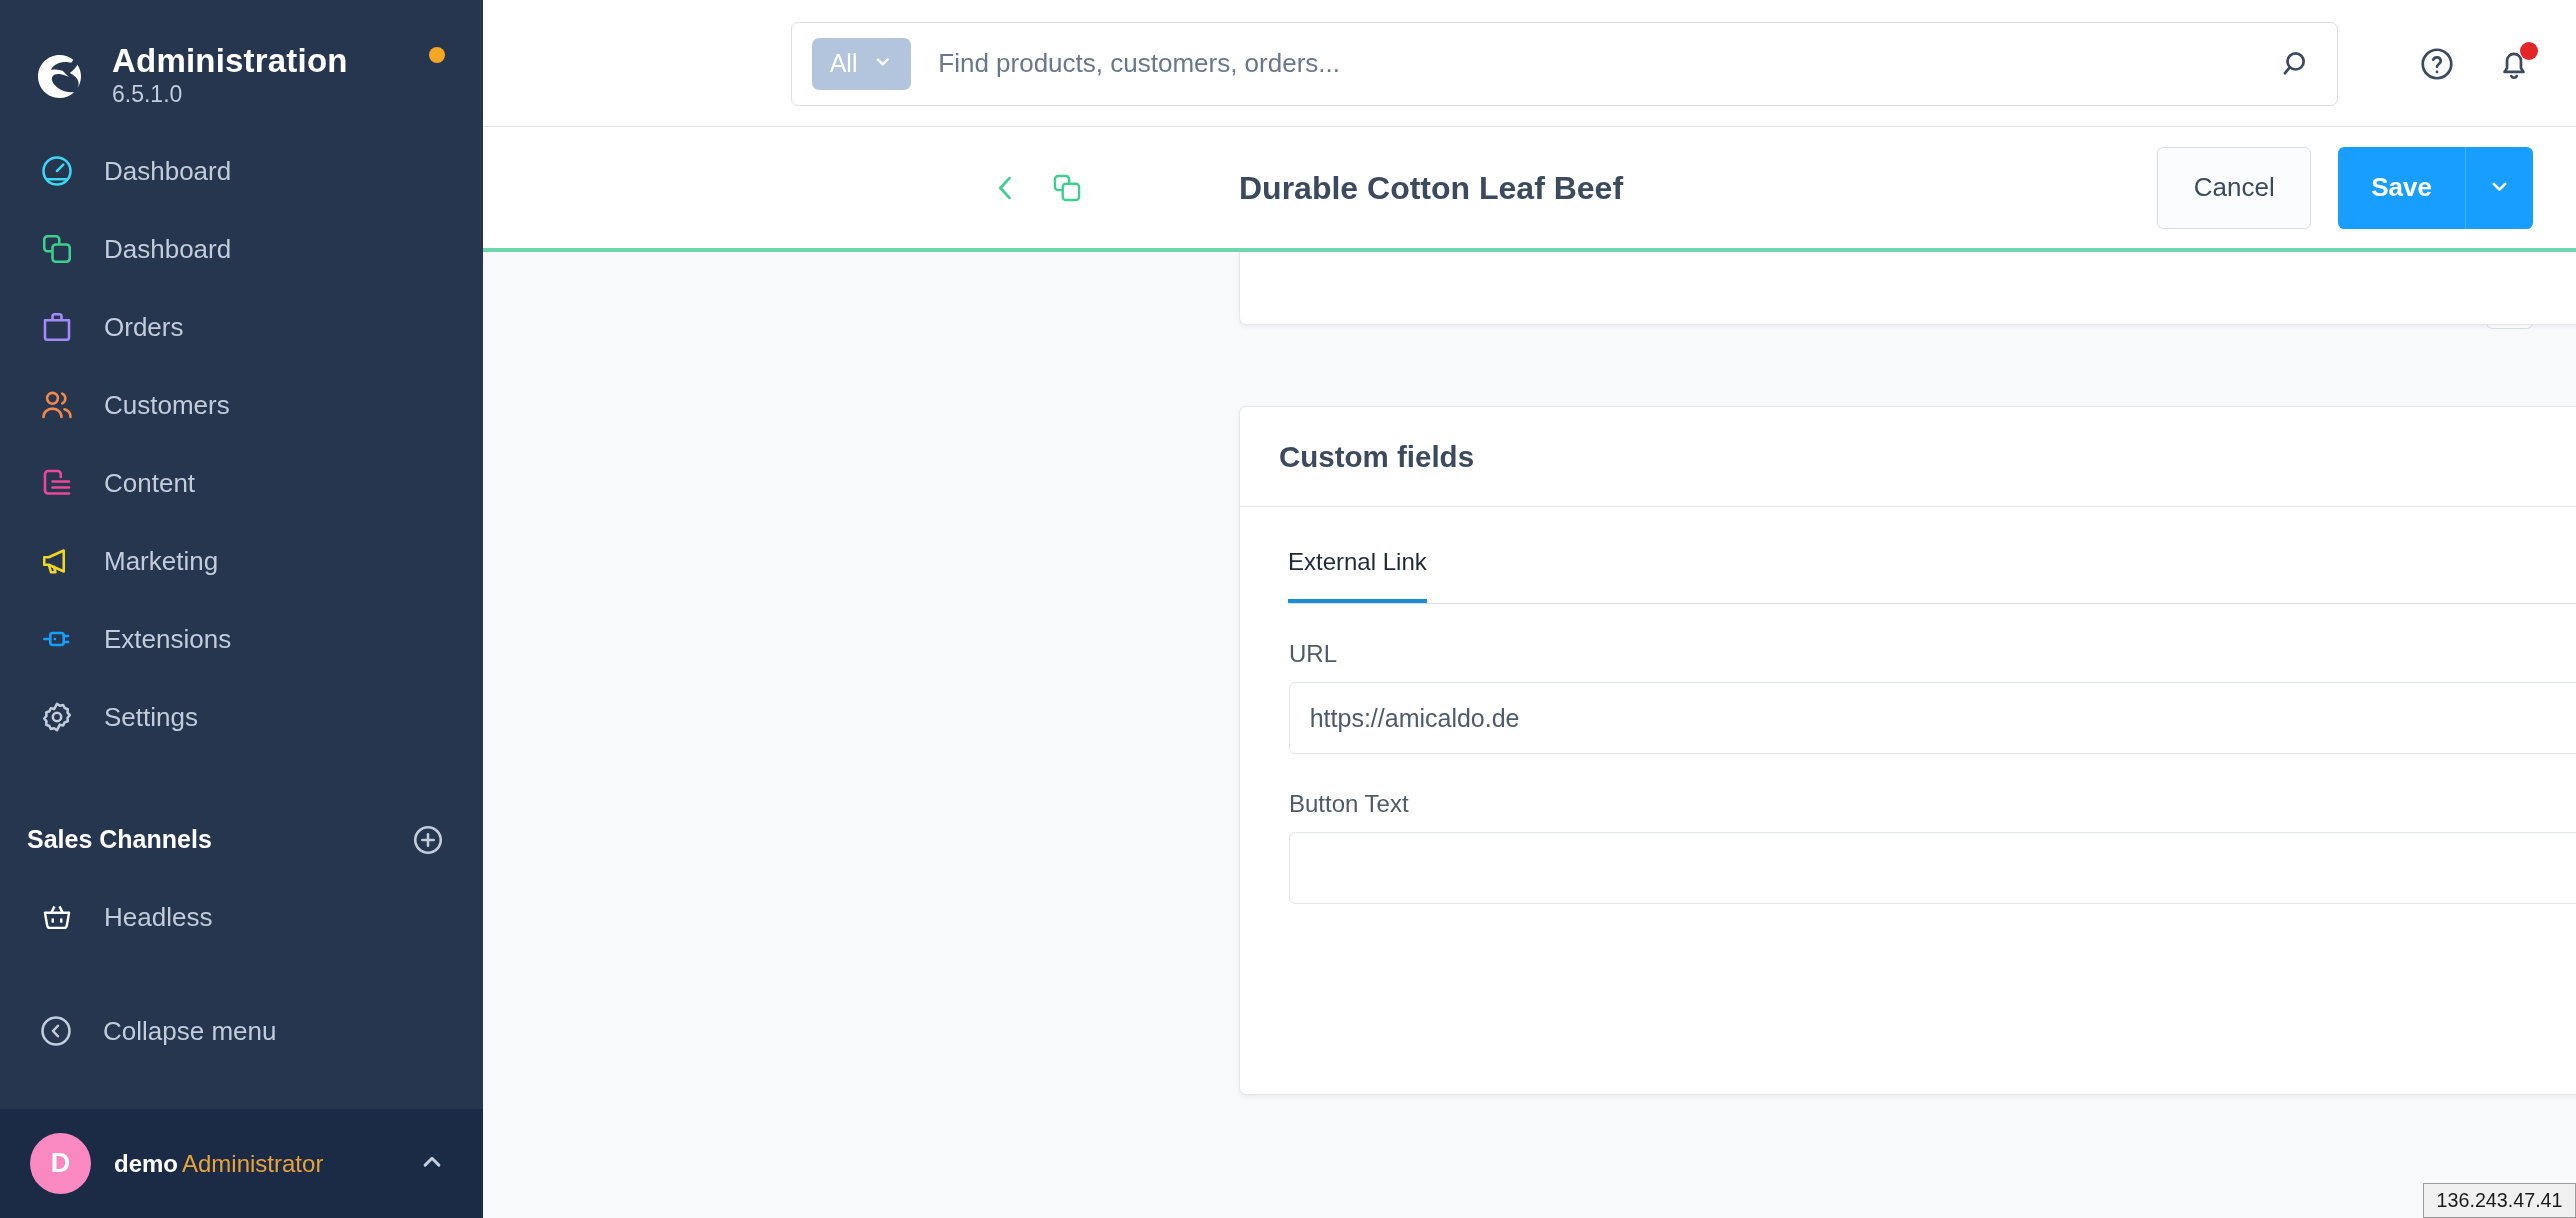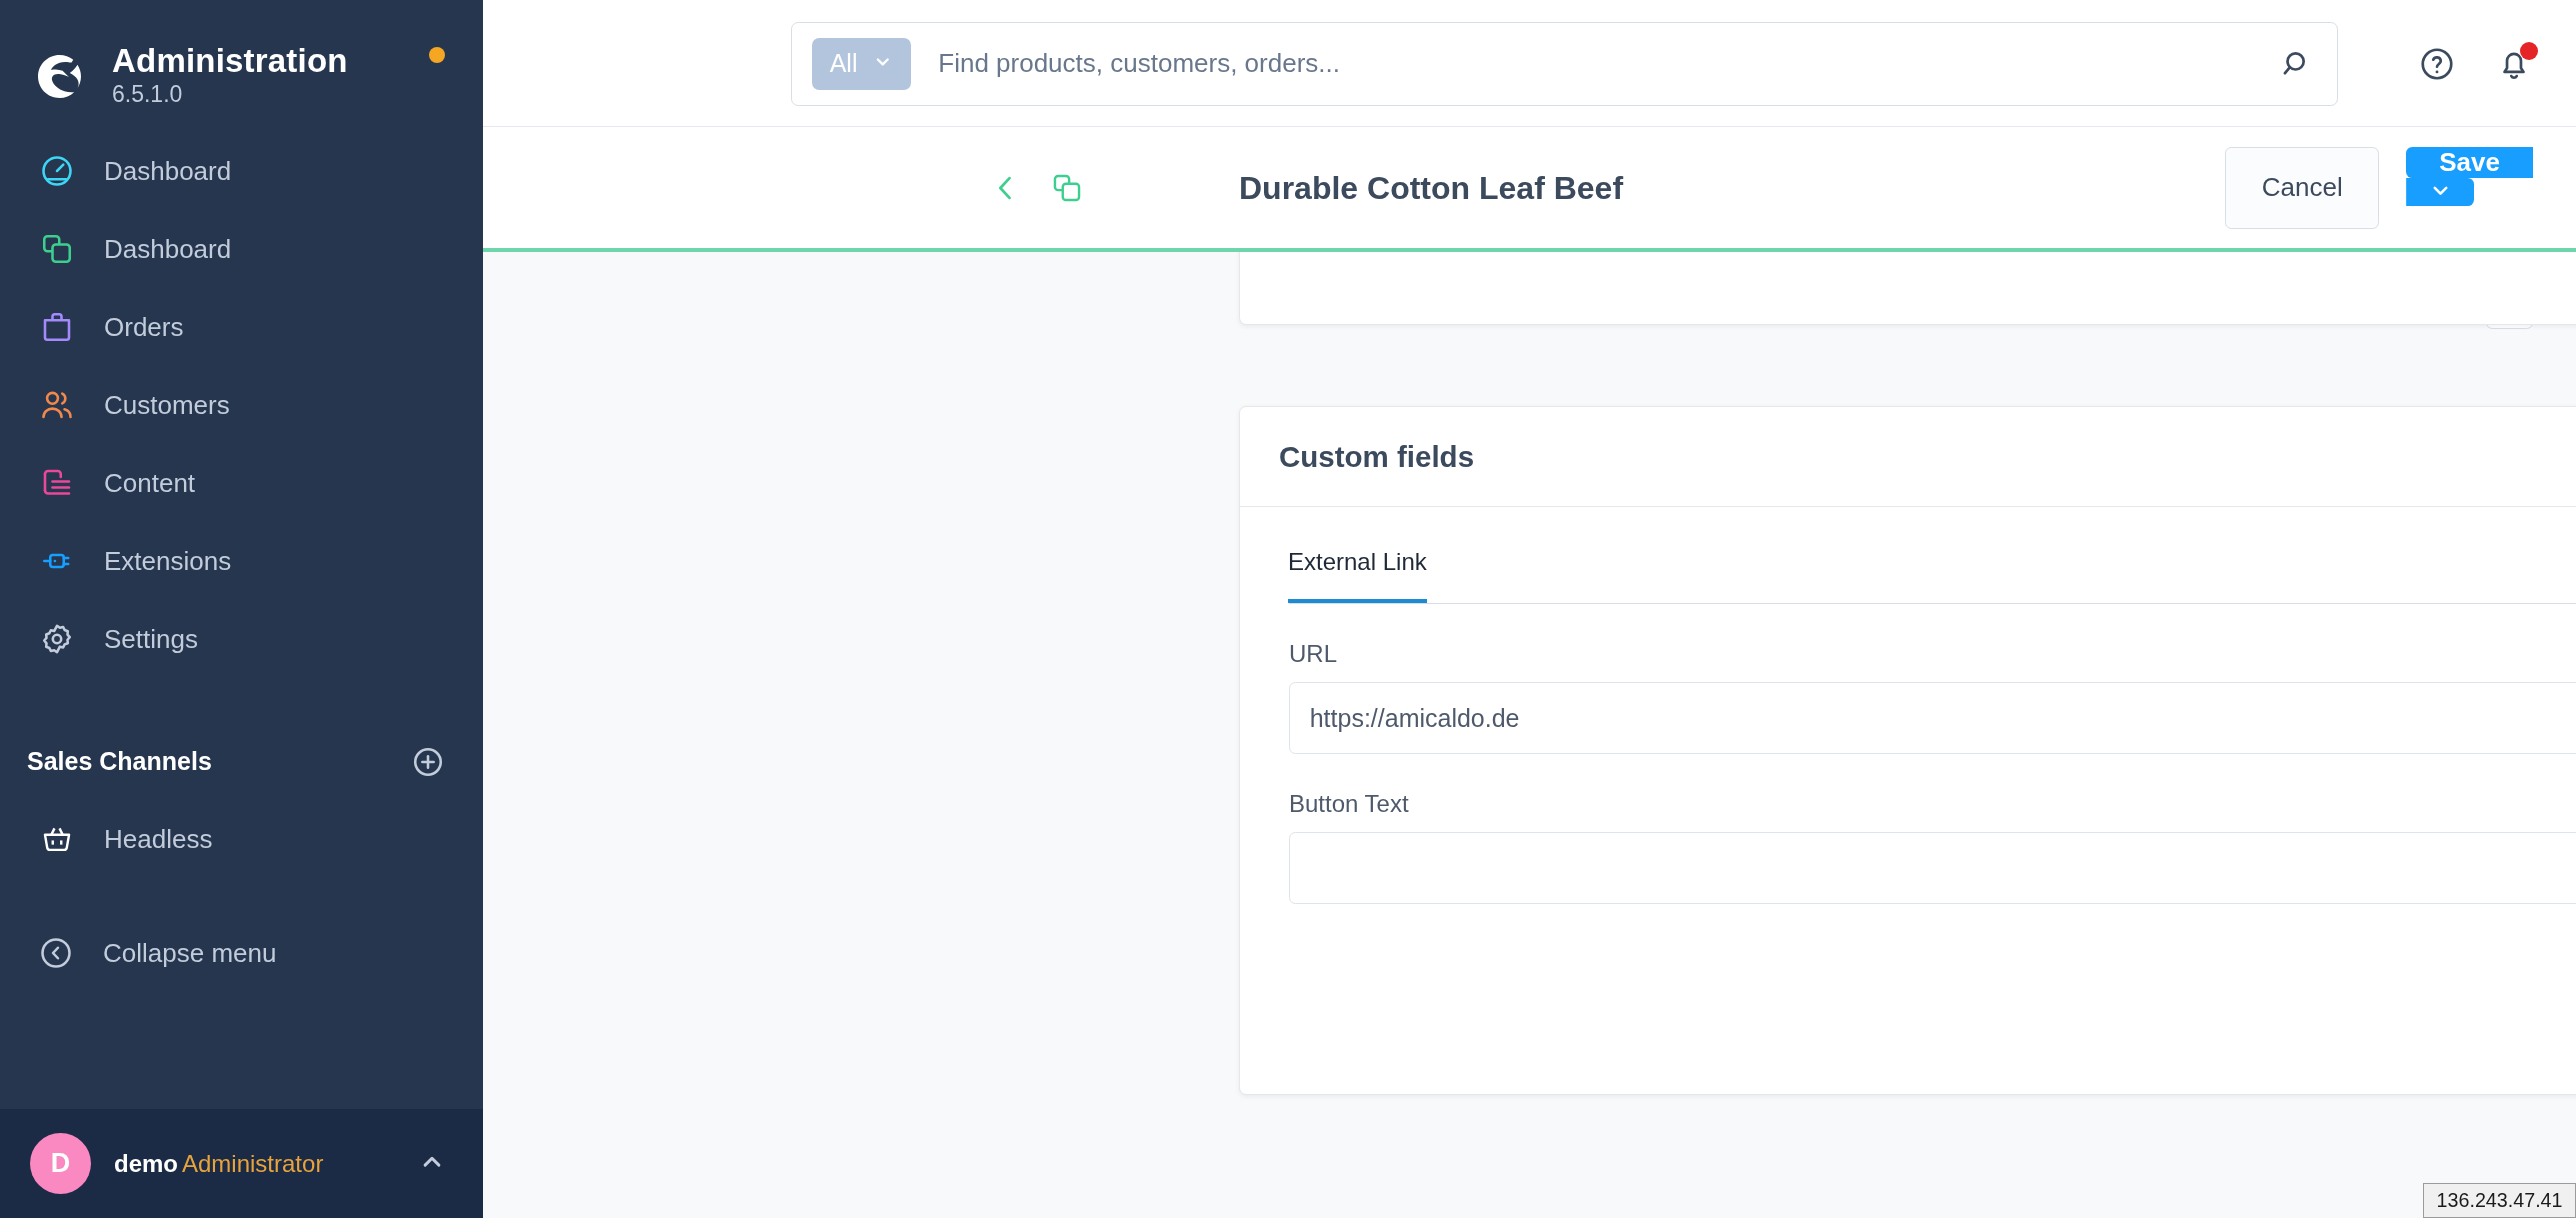--- a/index.html
+++ b/index.html
@@ -156,21 +156,21 @@
   }
   .lang-text { font-size: 24px; color: #3c4a5e; line-height: 1.28; }
   .btn-cancel {
     width: 154px; height: 82px;
     border: 0.9px solid #d8dde6; border-radius: 6.3px;
     background: #fbfcfd; color: #3c4a5e;
     font-size: 26px; cursor: pointer;
     font-family: "Liberation Sans", sans-serif;
     display: flex; align-items: center; justify-content: center;
   }
-  .save-group { display: flex; height: 82px; margin-left: 12.5px; flex-direction: column; }
+  .save-group { display: flex; height: 82px; margin-left: 12.5px; }
   .btn-save {
     width: 127px; background: #189eff; color: #ffffff;
     font-size: 26px; font-weight: bold;
     border: none; border-radius: 6.3px 0 0 6.3px; cursor: pointer;
     font-family: "Liberation Sans", sans-serif;
   }
   .btn-save-caret {
     width: 68px; background: #189eff;
     border: none; border-left: 0.9px solid #3bb0ff;
     border-radius: 0 6.3px 6.3px 0; cursor: pointer;
@@ -311,20 +311,29 @@
             <path d="M4 6v11"></path>
               <path d="M9 11h11"></path>
               <path d="M9 15h11"></path>
               <path d="M9 19h11"></path>
             <path d="M4 17a2 2 0 0 0 2 2h2"></path>
           </svg>
         </span>
         <span class="nav-label">Content</span>
       </div>
 
+      <div class="nav-item">
+        <span class="nav-icon">
+          <svg viewBox="0 0 24 24" width="36" height="36" fill="none" stroke="#f0d722" stroke-width="1.7" stroke-linejoin="round">
+            <path d="M3.5 9.5h3l10-4.5v14l-10-4.5h-3z"></path>
+            <path d="M6.5 14.5l1.5 5h3l-1.2-4.2"></path>
+          </svg>
+        </span>
+        <span class="nav-label">Marketing</span>
+      </div>
 
       <div class="nav-item">
         <span class="nav-icon">
           <svg viewBox="0 0 24 24" width="36" height="36" fill="none" stroke="#189eff" stroke-width="1.7" stroke-linecap="round">
             <rect x="7.5" y="8" width="9" height="8" rx="1.6"></rect>
             <path d="M3.5 12h4"></path>
               <path d="M16.5 10h3"></path>
               <path d="M16.5 14h3"></path>
             <circle cx="10.6" cy="12" r=".9" fill="#189eff" stroke="none"></circle>
           </svg>

